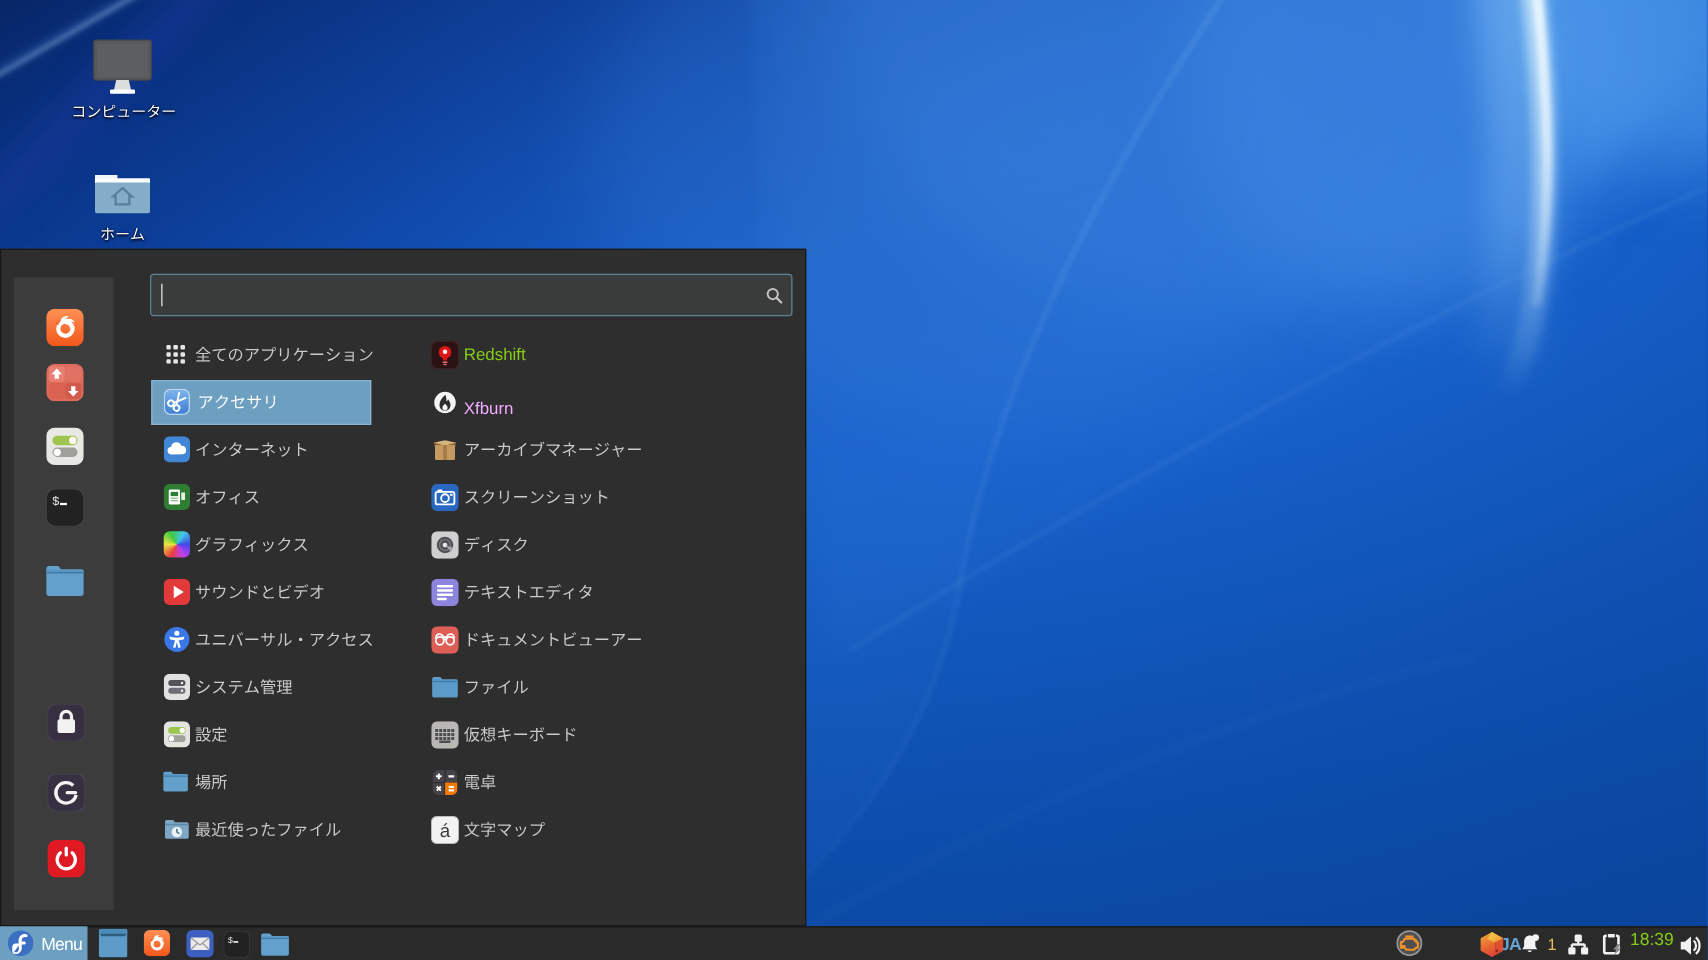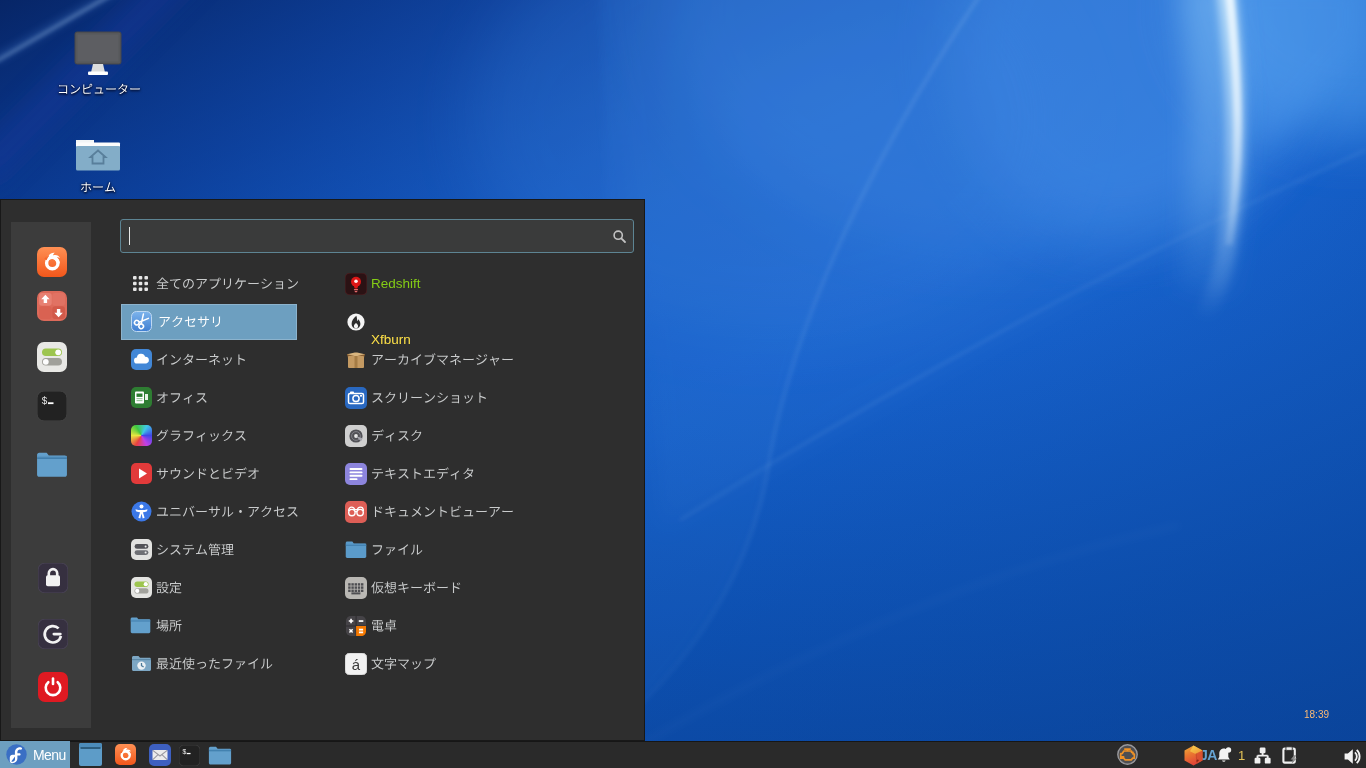--- a/index.html
+++ b/index.html
@@ -431,21 +431,21 @@
     <use href="#g55" x="1000"></use>
   </svg>
 <svg style="position:absolute;left:371.0px;top:657.0px" width="65.0" height="13.0" viewBox="0 0 5000 1000" fill="#c9cbcc">
     <use href="#g61" x="0"></use>
     <use href="#g57" x="1000"></use>
     <use href="#g39" x="2000"></use>
     <use href="#g24" x="3000"></use>
     <use href="#g36" x="4000"></use>
   </svg>
 <div class="abs" style="left:371px;top:277.0px;font-size:13.5px;line-height:13px;color:#84cc16">Redshift</div>
-<div class="abs" style="left:371px;top:333px;font-size:13.5px;line-height:13px;color:#fde047">Xfburn</div>
+<div class="abs" style="left:371px;top:320px;font-size:13.5px;line-height:13px;color:#f0abfc">Xfburn</div>
 <svg style="position:absolute;left:344.5px;top:272.5px" width="22.0" height="22.0" viewBox="0 0 22 22">
 <rect width="22" height="22" rx="5" fill="#2b1214" stroke="#4a2023" stroke-width="1"></rect>
 <circle cx="11" cy="8.8" r="5" fill="#dd1717"></circle>
 <circle cx="11" cy="8.3" r="1.8" fill="#fff" opacity="0.95"></circle>
 <path d="M8.8,12.8 L13.2,12.8 L12.3,15.4 L9.7,15.4 Z" fill="#dd1717"></path>
 <rect x="8.9" y="16.1" width="4.2" height="1.2" rx="0.6" fill="#e86a6a"></rect>
 <rect x="9.6" y="18" width="2.8" height="1.2" rx="0.6" fill="#e86a6a"></rect>
   </svg>
 <svg style="position:absolute;left:346.5px;top:312.5px" width="18.0" height="18.0" viewBox="0 0 18 18">
 <circle cx="9" cy="9" r="8.6" fill="#f4f4f4"></circle>
@@ -649,17 +649,17 @@
 <rect x="5.7" y="0.5" width="5.8" height="5.8" rx="1.2" fill="#f0f0f0"></rect>
 <rect x="0.6" y="10.8" width="5.8" height="5.8" rx="1.2" fill="#f0f0f0"></rect>
 <rect x="10.8" y="10.8" width="5.8" height="5.8" rx="1.2" fill="#f0f0f0"></rect>
 <path d="M8.6,6 L8.6,8.6 M3.5,8.6 L13.7,8.6 M3.5,8.4 L3.5,11 M13.7,8.4 L13.7,11" stroke="#f0f0f0" stroke-width="1.9"></path>
   </svg>
 <svg style="position:absolute;left:1280.5px;top:746.0px" width="18.0" height="18.0" viewBox="0 0 18 18">
 <rect x="2.4" y="2.6" width="11.4" height="14" rx="1.2" fill="none" stroke="#f0f0f0" stroke-width="2.1"></rect>
 <rect x="4.9" y="0.8" width="6.4" height="3.6" rx="1" fill="#f0f0f0" stroke="#2a2a2a" stroke-width="0.9"></rect>
 <path d="M13.2,9.2 L9.6,13.6 L11.8,13.6 L10.6,17.8 L15.8,12.6 L13.4,12.6 L15.3,9.2 Z" fill="#8c8c8c"></path>
   </svg>
-<div class="abs" style="left:1304px;top:709px;font-size:10px;color:#fdba74">18:39</div>
+<div class="abs" style="left:1304px;top:743px;font-size:14px;color:#84cc16">18:39</div>
 <svg style="position:absolute;left:1344.0px;top:748.0px" width="17.0" height="17.0" viewBox="0 0 17 17">
 <path d="M0.6,5.4 L3.9,5.4 L8.8,1.2 L8.8,15.8 L3.9,11.6 L0.6,11.6 Z" fill="#f2f2f2"></path>
 <path d="M10.9,4.4 A5.3,5.3 0 0 1 10.9,12.6" fill="none" stroke="#f2f2f2" stroke-width="1.8"></path>
 <path d="M12.7,1.9 A8.9,8.9 0 0 1 12.7,15.1" fill="none" stroke="#f2f2f2" stroke-width="1.8"></path>
   </svg>
 </body></html>

